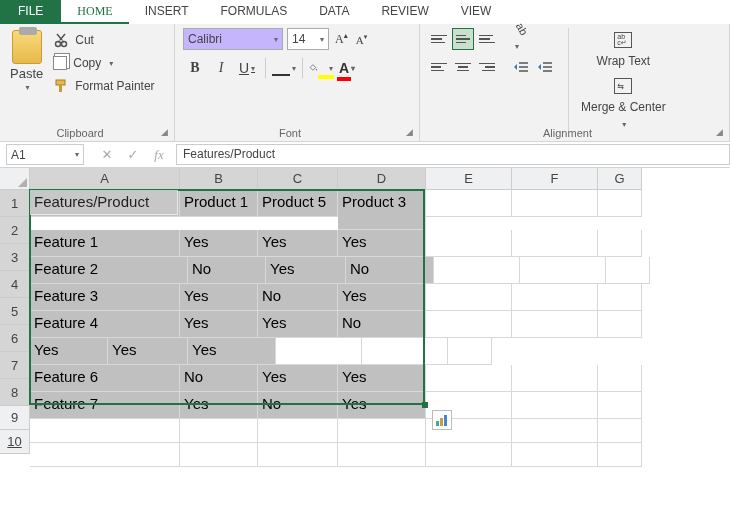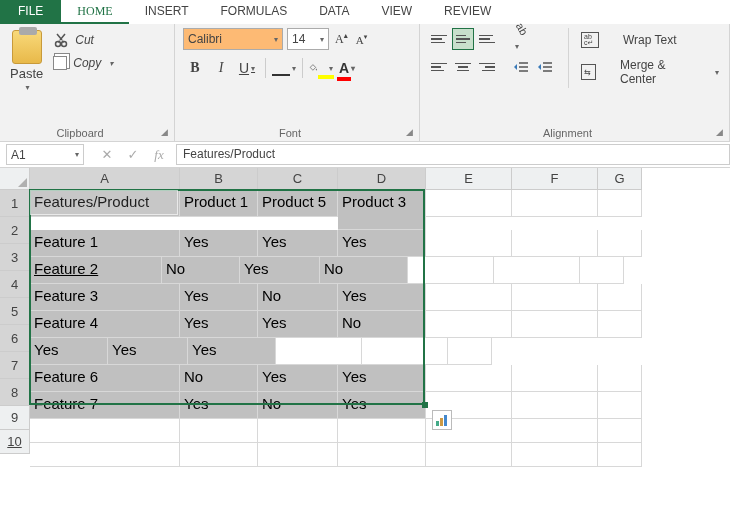--- a/index.html
+++ b/index.html
@@ -17,29 +17,29 @@
 .group-label { text-align: center; font-size: 11px; color: #666; position: absolute; bottom: 2px; left: 0; right: 14px; }
 .group-dialog { position: absolute; bottom: 4px; right: 3px; width: 10px; height: 10px; font-size: 9px; color: #888; cursor: pointer; }
 
 
 .clipboard { width: 175px; }
 .clip-body { display: flex; gap: 6px; }
 .paste-btn { display: flex; flex-direction: column; align-items: center; gap: 2px; padding: 2px; cursor: pointer; }
 .paste-icon { width: 30px; height: 34px; background: linear-gradient(#f8d97a,#e8b94a); border: 1px solid #c89a3a; border-radius: 3px; position: relative; }
 .paste-icon::before { content:''; position:absolute; top:-4px; left:6px; width:18px; height:8px; background:#aaa; border-radius:2px; }
 .clip-list { display:flex; flex-direction:column; gap:4px; font-size:12px; padding-top:2px; }
-.clip-item { display:flex; align-items:center; gap:6px; cursor:pointer; padding:2px;font-style:italic; }
+.clip-item { display:flex; align-items:center; gap:6px; cursor:pointer; padding:2px; }
 .scissors { width:16px; height:16px; display:inline-block; }
 .copy-icn { width:14px; height:14px; border:1px solid #888; background:#fff; box-shadow:2px -2px 0 #fff, 2px -2px 0 1px #888; }
 .brush { width:16px; height:16px; display:inline-block; }
 
 
 .font { width: 245px; }
 .font-row1 { display:flex; gap:4px; align-items:center; margin-bottom:6px; }
-.font-name { border:1px solid #ababab; background:#fdba74; height:22px; width:100px; padding:2px 4px; font-size:12px; display:flex; align-items:center; justify-content:space-between; }
+.font-name { border:1px solid #ababab; background:#c4b5fd; height:22px; width:100px; padding:2px 4px; font-size:12px; display:flex; align-items:center; justify-content:space-between; }
 .font-size { border:1px solid #ababab; background:#fff; height:22px; width:42px; padding:2px 4px; font-size:12px; display:flex; align-items:center; justify-content:space-between; }
 .fsz-btn { font-size:12px; padding:2px; cursor:pointer; font-family:'Times New Roman',serif; }
 .font-row2 { display:flex; gap:2px; align-items:center; }
 .fmt-btn { width:24px; height:24px; display:flex; align-items:center; justify-content:center; cursor:pointer; font-size:14px; }
 .fmt-btn.bold { font-weight:bold; font-family:'Times New Roman',serif; }
 .fmt-btn.italic { font-style:italic; font-family:'Times New Roman',serif; }
 .fmt-btn.under { text-decoration:underline; }
 .dd-arrow { font-size:8px; color:#666; margin-left:2px; }
 .border-btn { width:20px; height:16px; border-bottom:2px solid #333; position:relative; }
 .fill-btn { width:16px; height:16px; position:relative; }
@@ -49,21 +49,21 @@
 
 
 .alignment { flex:1; }
 .align-body { display:flex; gap:12px; }
 .align-col { display:flex; flex-direction:column; gap:6px; }
 .align-row { display:flex; gap:2px; }
 .al-btn { width:22px; height:22px; display:flex; flex-direction:column; justify-content:center; gap:2px; padding:3px; cursor:pointer; }
 .al-btn.active { background:#c8e0cc; border:1px solid #217346; }
 .al-line { height:1.5px; background:#555; }
 .wrap-merge { display:flex; flex-direction:column; gap:6px; padding-top:2px; border-left:1px solid #d4d4d4; padding-left:10px; }
-.wm-btn { display:flex; align-items:center; gap:24px; font-size:12px; cursor:pointer; padding:2px; }
+.wm-btn { display:flex; align-items:center; gap:6px; font-size:12px; cursor:pointer; padding:2px;flex-direction:column; }
 .wm-icon { width:18px; height:16px; border:1px solid #555; }
 
 
 .formula-bar { display:flex; align-items:center; height:26px; border-bottom:1px solid #d4d4d4; padding-left:6px; }
 .name-box { width:78px; height:21px; border:1px solid #ccc; background:#fff; display:flex; align-items:center; padding:0 4px; font-size:12px; }
 .nb-dd { margin-left:auto; font-size:8px; color:#666; }
 .fb-btns { display:flex; gap:0; margin-left:10px; }
 .fb-btn { width:26px; height:22px; display:flex; align-items:center; justify-content:center; color:#aaa; cursor:pointer; font-size:13px; }
 .fx { font-style:italic; font-family:'Times New Roman',serif; }
 .formula-input { flex:1; border:1px solid #ccc; height:21px; margin-left:4px; padding:2px 6px; font-size:12px; background:#fff; }
@@ -90,22 +90,22 @@
 </style>
 </head>
 <body>
 
 <div class="tabs">
   <div class="tab file">FILE</div>
   <div class="tab active">HOME</div>
   <div class="tab">INSERT</div>
   <div class="tab">FORMULAS</div>
   <div class="tab">DATA</div>
+  <div class="tab">REVIEW</div>
   <div class="tab">VIEW</div>
-  <div class="tab">REVIEW</div>
 </div>
 
 <div class="ribbon">
 
   <div class="group clipboard">
     <div class="clip-body">
       <div class="paste-btn">
         <div class="paste-icon"></div>
         <span>Paste</span>
         <span class="dd-arrow">▾</span>
@@ -119,20 +119,29 @@
                 <circle cx="11" cy="12" r="2.5" fill="none" stroke="#555" stroke-width="1.5"></circle>
                 <path d="M7 9 L5 10 M9 9 L11 10" stroke="#555" stroke-width="1.5"></path>
               </svg>
           </span>
           <span>Cut</span>
         </div>
         <div class="clip-item">
           <span class="copy-icn"></span>
           <span>Copy</span>
           <span class="dd-arrow">▾</span>
+        </div>
+        <div class="clip-item">
+          <span class="brush">
+            <svg viewBox="0 0 16 16" width="16" height="16">
+                <rect x="3" y="2" width="9" height="5" fill="#e8b94a" stroke="#a87a2a"></rect>
+                <rect x="6" y="7" width="3" height="7" fill="#c89a3a"></rect>
+              </svg>
+          </span>
+          <span>Format Painter</span>
         </div>
       </div>
     </div>
     <div class="group-label">Clipboard</div>
     <div class="group-dialog">◢</div>
   </div>
 
   <div class="group font">
     <div class="font-row1">
       <div class="font-name">
@@ -304,21 +313,21 @@
       <div class="row">
         <div class="cell sel" style="width: 150px; height: 27px;">Feature 1</div>
         <div class="cell sel" style="width: 78px; height: 27px;">Yes</div>
         <div class="cell sel" style="width: 80px; height: 27px;">Yes</div>
         <div class="cell sel" style="width: 88px; height: 27px;">Yes</div>
         <div class="cell" style="width: 86px; height: 27px;"></div>
         <div class="cell" style="width: 86px; height: 27px;"></div>
         <div class="cell" style="width: 44px; height: 27px;"></div>
       </div>
       <div class="row">
-        <div class="cell sel" style="width: 132px; height: 27px; text-decoration: underline;">Feature 2</div>
+        <div class="cell sel" style="width: 158px; height: 27px;">Feature 2</div>
         <div class="cell sel" style="width: 78px; height: 27px;">No</div>
         <div class="cell sel" style="width: 80px; height: 27px;">Yes</div>
         <div class="cell sel" style="width: 88px; height: 27px;">No</div>
         <div class="cell" style="width: 86px; height: 27px;"></div>
         <div class="cell" style="width: 86px; height: 27px;"></div>
         <div class="cell" style="width: 44px; height: 27px;"></div>
       </div>
       <div class="row">
         <div class="cell sel" style="width: 150px; height: 27px;">Feature 3</div>
         <div class="cell sel" style="width: 78px; height: 27px;">Yes</div>

